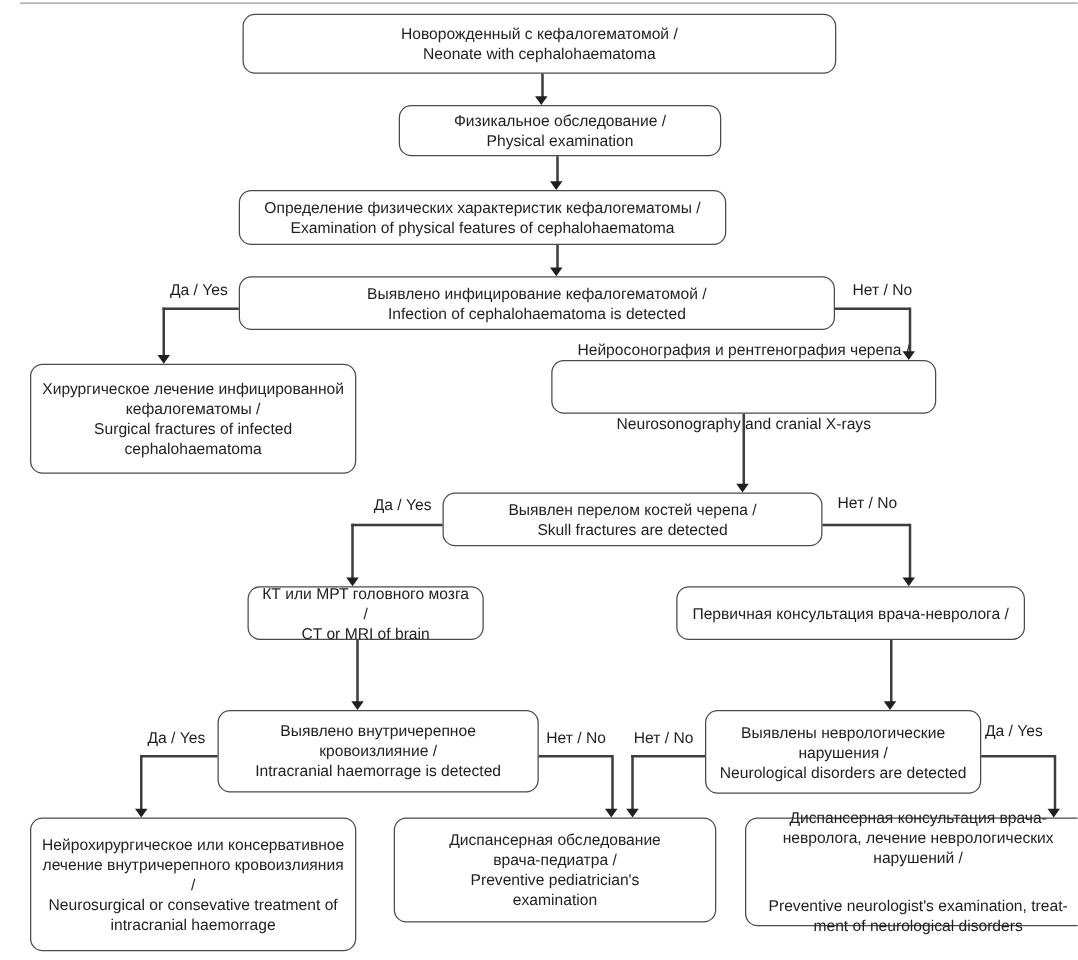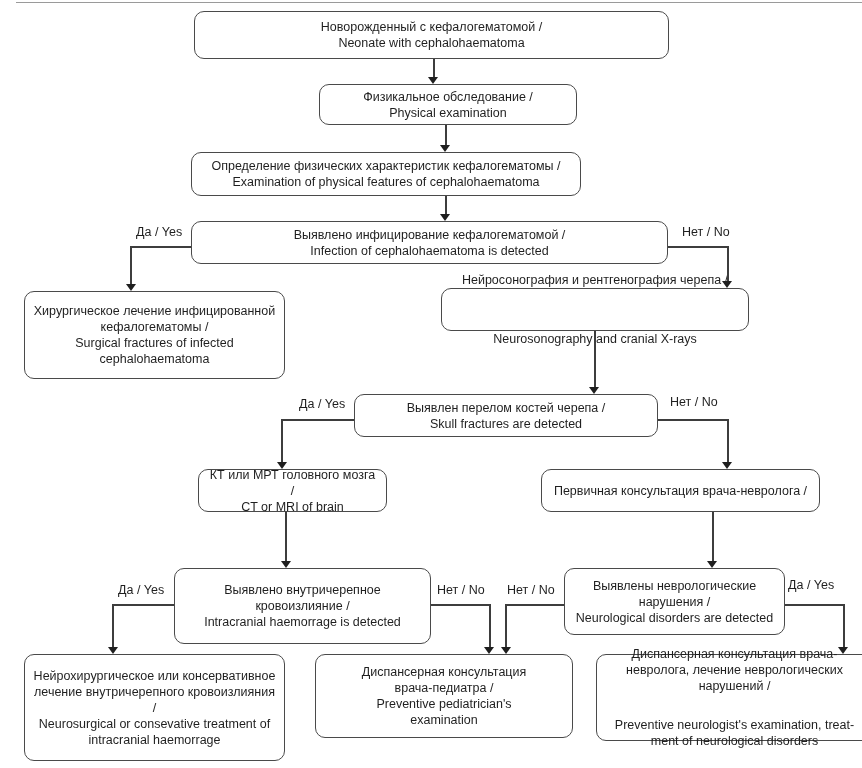--- a/index.html
+++ b/index.html
@@ -58,34 +58,34 @@
     <span class="ru">Выявлен перелом костей черепа /</span>
     <span class="en">Skull fractures are detected</span>
   </div>
   <div class="node" style="left:182px;top:469px;width:189px;height:43px;">
     <span class="ru">КТ или МРТ головного мозга /</span>
     <span class="en">CT or MRI of brain</span>
   </div>
   <div class="node" style="left:525px;top:469px;width:279px;height:43px;">
     <span class="ru">Первичная консультация врача-невролога /</span>
   </div>
-  <div class="node" style="left:158px;top:568px;width:257px;height:76px;padding:2px 13px;">
+  <div class="node" style="left:158px;top:568px;width:257px;height:66px;padding:2px 13px;">
     <span class="ru">Выявлено внутричерепное кровоизлияние /</span>
     <span class="en">Intracranial haemorrage is detected</span>
   </div>
   <div class="node" style="left:548px;top:568px;width:221px;height:67px;padding:2px 5px;">
     <span class="ru">Выявлены неврологические нарушения /</span>
     <span class="en">Neurological disorders are detected</span>
   </div>
   <div class="node" style="left:8px;top:654px;width:261px;height:107px;">
     <span class="ru">Нейрохирургическое или консервативное лечение внутричерепного кровоизлияния /</span>
     <span class="en">Neurosurgical or consevative treatment of intracranial haemorrage</span>
   </div>
   <div class="node" style="left:299px;top:654px;width:258px;height:84px;padding:2px 26px;">
-    <span class="ru">Диспансерная консультация врача-педиатра /</span>
+    <span class="ru">Диспансерная обследование врача-педиатра /</span>
     <span class="en">Preventive pediatrician's examination</span>
   </div>
   <div class="node" style="left:580px;top:654px;width:277px;height:87px;padding:2px 6px;gap:23px;">
     <span class="ru">Диспансерная консультация врача-невролога, лечение неврологических нарушений /</span>
     <span class="en">Preventive neurologist's examination, treat-ment of neurological disorders</span>
   </div>
 
   <div class="lbl" style="left:120px;top:225px;">Да / Yes</div>
   <div class="lbl" style="left:666px;top:225px;">Нет / No</div>
   <div class="lbl" style="left:283px;top:397px;">Да / Yes</div>

